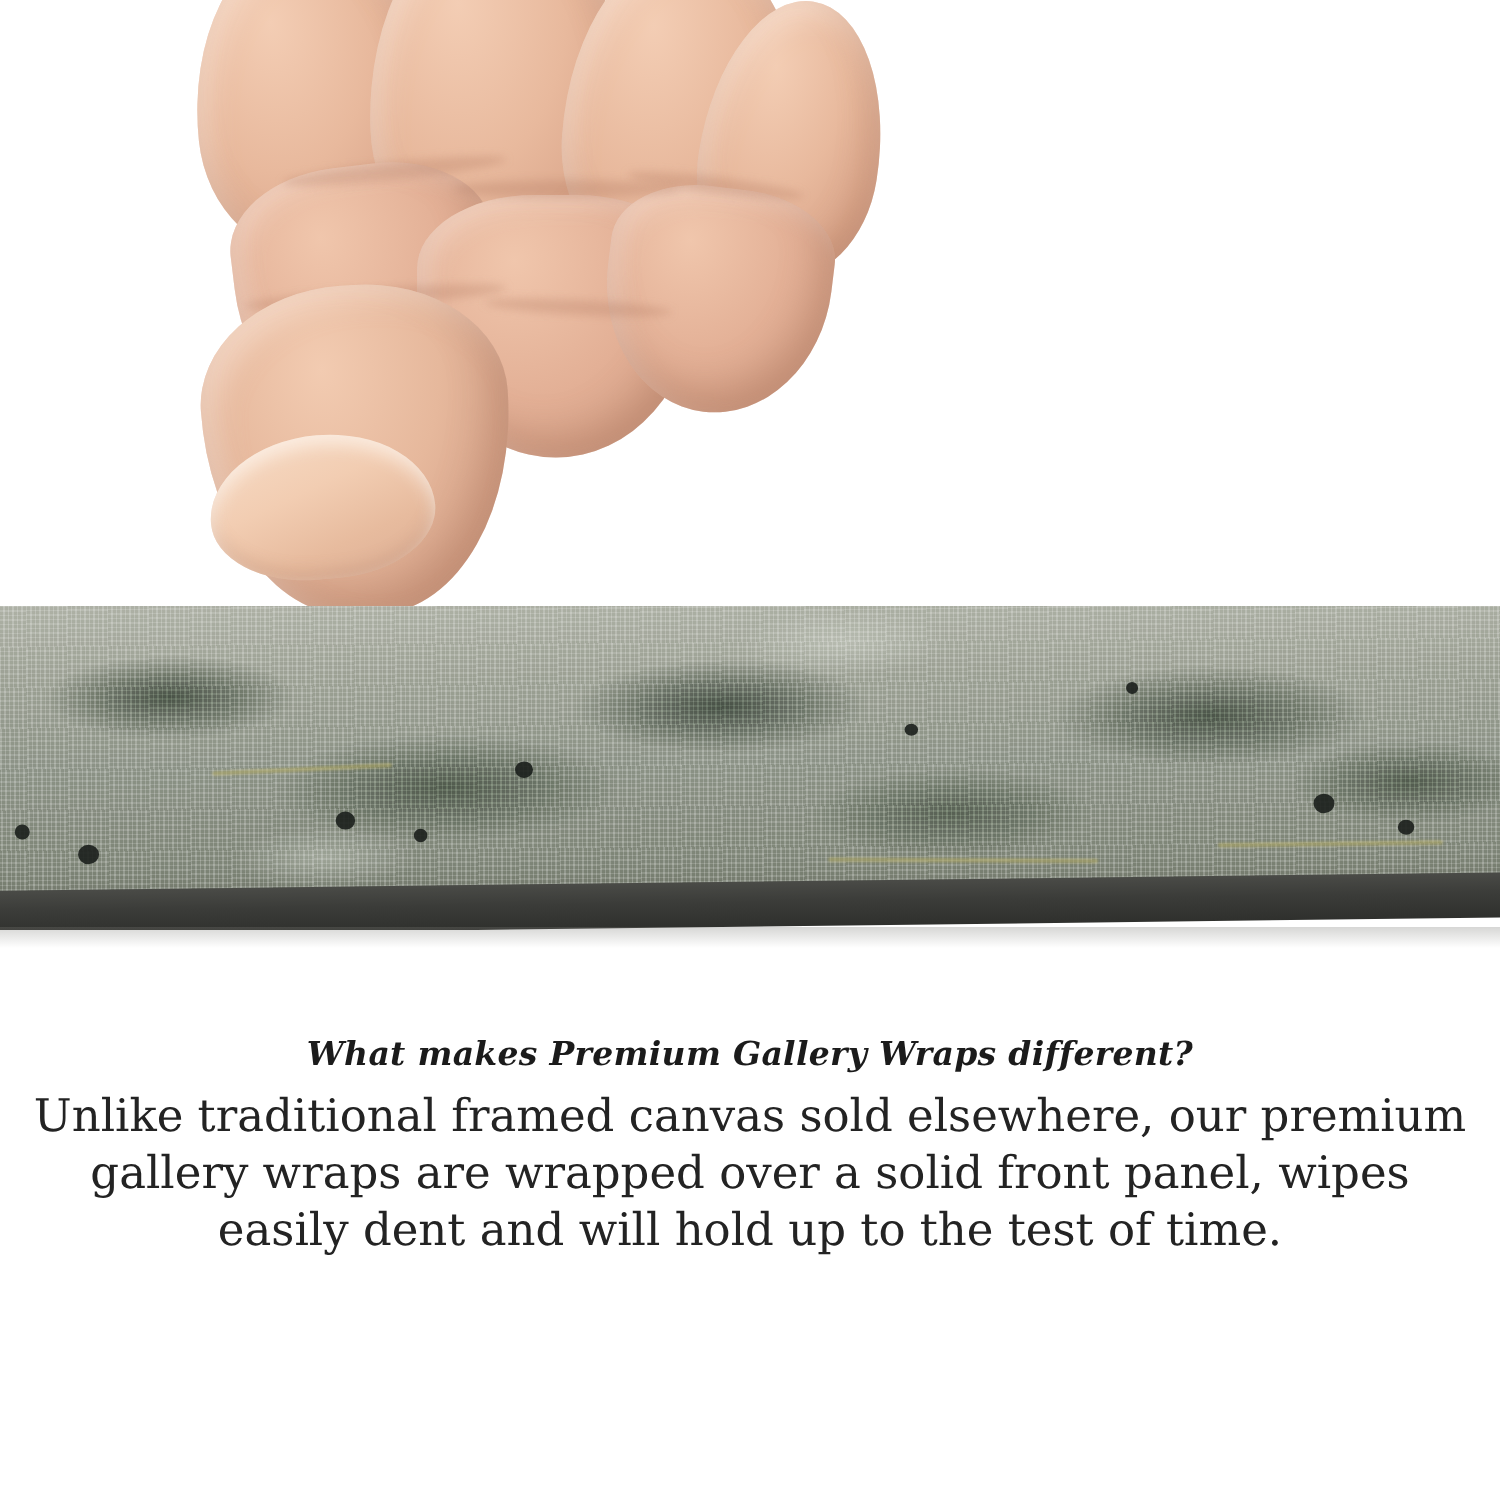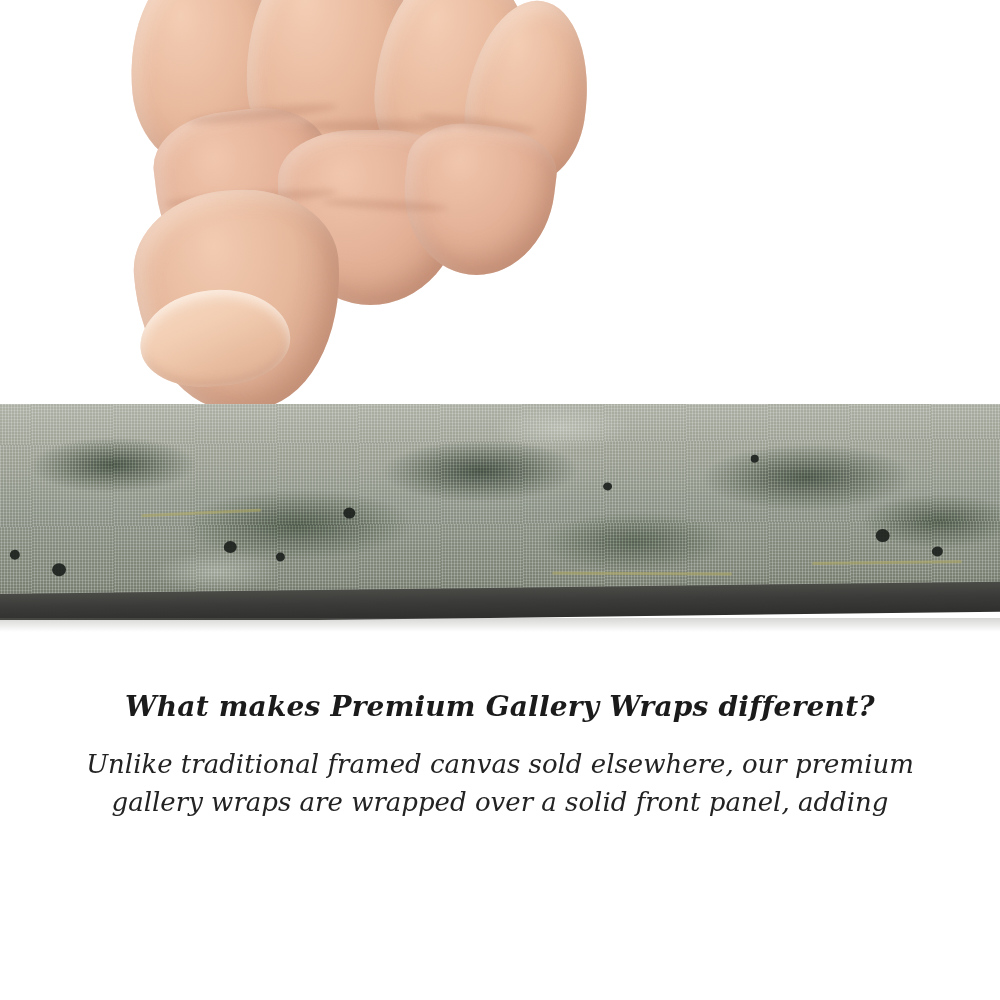--- a/index.html
+++ b/index.html
@@ -173,29 +173,28 @@
   .caption {
     position: absolute;
     left: 0;
     top: 690px;
     width: 1000px;
     text-align: center;
     font-family: "DejaVu Serif", serif;
     color: #1b1b1b;
   }
   .caption-heading {
-    font-size: 28px;
+    font-size: 22px;
     font-style: italic;
     font-weight: 700;
     letter-spacing: 0.2px;
-    margin-bottom: 22px;
+    margin-bottom: 10px;
   }
   .caption-line {
-    font-size: 26px;
-    font-style: italic;
+    font-size: 30px;
     line-height: 38px;
     color: #232323;
   }
 </style>
 </head>
 <body>
 
 <div class="page">
 
   <div class="photo">
@@ -239,16 +238,17 @@
         <div class="yellowline" style="left:820px; top:168px; width:150px; height:3px; transform:rotate(0deg);"></div>
       </div>
       <div class="edge-dark"></div>
     </div>
     <div class="edge-shadow"></div>
   </div>
 
   <div class="caption">
     <div class="caption-heading">What makes Premium Gallery Wraps different?</div>
     <div class="caption-line">Unlike traditional framed canvas sold elsewhere, our premium</div>
-    <div class="caption-line">gallery wraps are wrapped over a solid front panel, adding</div>
+    <div class="caption-line">gallery wraps are wrapped over a solid front panel, wipes</div>
+    <div class="caption-line">easily dent and will hold up to the test of time.</div>
   </div>
 
 </div>
 
 </body></html>

